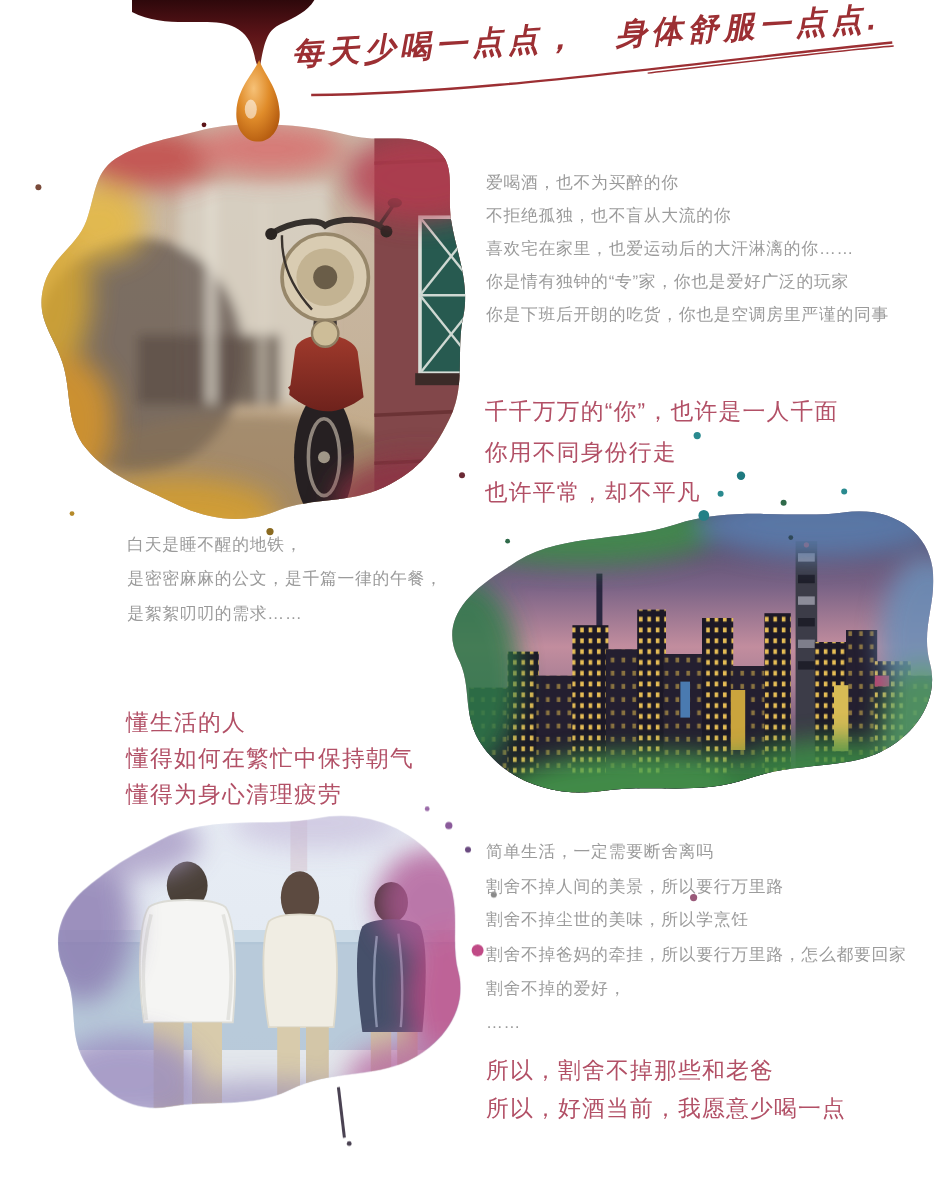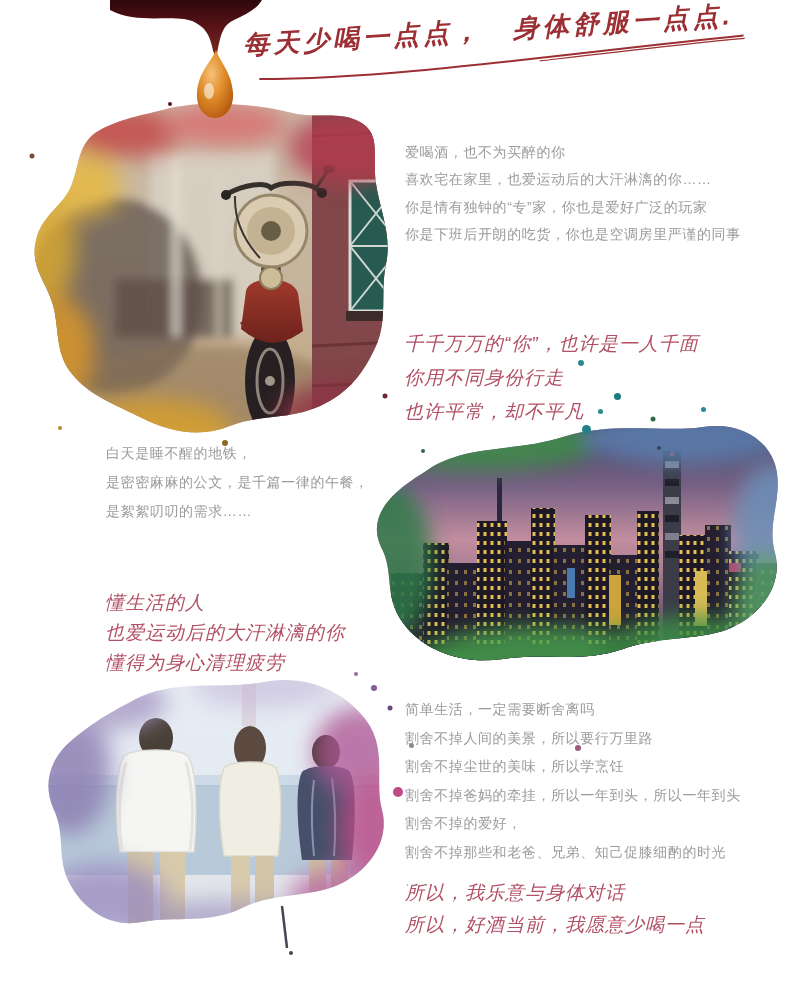--- a/index.html
+++ b/index.html
@@ -18,21 +18,21 @@
     color:var(--headline-red,#9c2f33);
     font-size:26px;font-weight:bold;font-style:italic;
     letter-spacing:4px;white-space:nowrap;
   }
   .hl-part2{margin-left:30px;}
   .hl-underline{display:block;margin-top:1px;}
   
   .tblock{position:absolute;z-index:5;}
   .tblock p{margin:0;white-space:nowrap;}
   .gray-block{color:var(--body-gray,#9b9b9b);font-size:14px;letter-spacing:0.6px;}
-  .red-block{color:var(--body-red,#b25066);font-size:19px;letter-spacing:1px;font-style:italic;}
+  .red-block{color:var(--body-red,#b25066);font-size:19px;letter-spacing:1px;}
   .gray1{left:405px;top:139px;line-height:27.4px;}
   .red1 {left:404px;top:327px;line-height:34px;}
   .gray2{left:106px;top:439px;line-height:29px;}
   .red2 {left:105px;top:588px;line-height:30px;}
   .gray3{left:405px;top:684px;line-height:28.6px;margin-top:11px;}
   .red3 {left:405px;top:877px;line-height:32px;}
   
   .dot{position:absolute;border-radius:50%;z-index:4;}
 </style>
 </head>
@@ -156,20 +156,21 @@
       <span>每天少喝一点点，</span><span class="hl-part2">身体舒服一点点.</span>
     </div>
     <svg class="hl-underline" width="505" height="24" viewBox="0 0 505 24">
       <path d="M14,16 C150,24 320,9 500,2" fill="none" stroke="#9c2f33" stroke-width="2"></path>
       <path d="M295,15 C385,10 455,6 501,5" fill="none" stroke="#9c2f33" stroke-width="1.2"></path>
     </svg>
   </div>
 
   <div class="tblock gray-block gray1">
     <p>爱喝酒，也不为买醉的你</p>
+    <p>不拒绝孤独，也不盲从大流的你</p>
     <p>喜欢宅在家里，也爱运动后的大汗淋漓的你……</p>
     <p>你是情有独钟的“专”家，你也是爱好广泛的玩家</p>
     <p>你是下班后开朗的吃货，你也是空调房里严谨的同事</p>
   </div>
   <div class="tblock red-block red1">
     <p>千千万万的“你”，也许是一人千面</p>
     <p>你用不同身份行走</p>
     <p>也许平常，却不平凡</p>
   </div>
 
@@ -180,21 +181,21 @@
   <div class="dot" style="left:701px;top:407px;width:5px;height:5px;background:#2a8a8f;"></div>
   <div class="dot" style="left:657px;top:446px;width:4px;height:4px;background:#2f4858;"></div>
 
   <div class="tblock gray-block gray2">
     <p>白天是睡不醒的地铁，</p>
     <p>是密密麻麻的公文，是千篇一律的午餐，</p>
     <p>是絮絮叨叨的需求……</p>
   </div>
   <div class="tblock red-block red2">
     <p>懂生活的人</p>
-    <p>也爱运动后的大汗淋漓的你</p>
+    <p>懂得如何在繁忙中保持朝气</p>
     <p>懂得为身心清理疲劳</p>
   </div>
 
   <svg class="abs" style="left:363px;top:413px;z-index:1;" width="427" height="272" viewBox="0 0 427 272">
     <defs>
       <clipPath id="cClip">
         <path d="M60,60 C100,30 150,40 200,24 C250,8 300,20 340,14 C380,8 410,30 414,60
                  C418,90 404,110 412,140 C420,170 400,200 370,214 C340,228 300,222 260,236
                  C220,250 180,240 140,246 C100,252 60,238 40,210 C20,182 32,160 18,134
                  C6,108 20,84 60,60 Z"></path>
@@ -328,26 +329,25 @@
     <circle cx="342" cy="14" r="2" fill="#9a6aa8"></circle>
     <circle cx="384" cy="132" r="5" fill="#c04a86"></circle>
     <line x1="268" y1="246" x2="273" y2="288" stroke="#4a4252" stroke-width="2.5"></line>
     <circle cx="277" cy="293" r="2" fill="#4a4252"></circle>
   </svg>
 
   <div class="tblock gray-block gray3">
     <p>简单生活，一定需要断舍离吗</p>
     <p>割舍不掉人间的美景，所以要行万里路</p>
     <p>割舍不掉尘世的美味，所以学烹饪</p>
-    <p>割舍不掉爸妈的牵挂，所以一年到头，所以一年到头</p>
+    <p>割舍不掉爸妈的牵挂，所以要行万里路，怎么都要回家</p>
     <p>割舍不掉的爱好，</p>
-    <p>割舍不掉那些和老爸、兄弟、知己促膝细酌的时光</p>
     <p>……</p>
   </div>
   <div class="tblock red-block red3">
-    <p>所以，我乐意与身体对话</p>
+    <p>所以，割舍不掉那些和老爸</p>
     <p>所以，好酒当前，我愿意少喝一点</p>
   </div>
 
   <div class="dot" style="left:409px;top:743px;width:5px;height:5px;background:#8a8a8a;"></div>
   <div class="dot" style="left:575px;top:745px;width:6px;height:6px;background:#9a5a7a;"></div>
 
 </div>
 
 </body></html>

